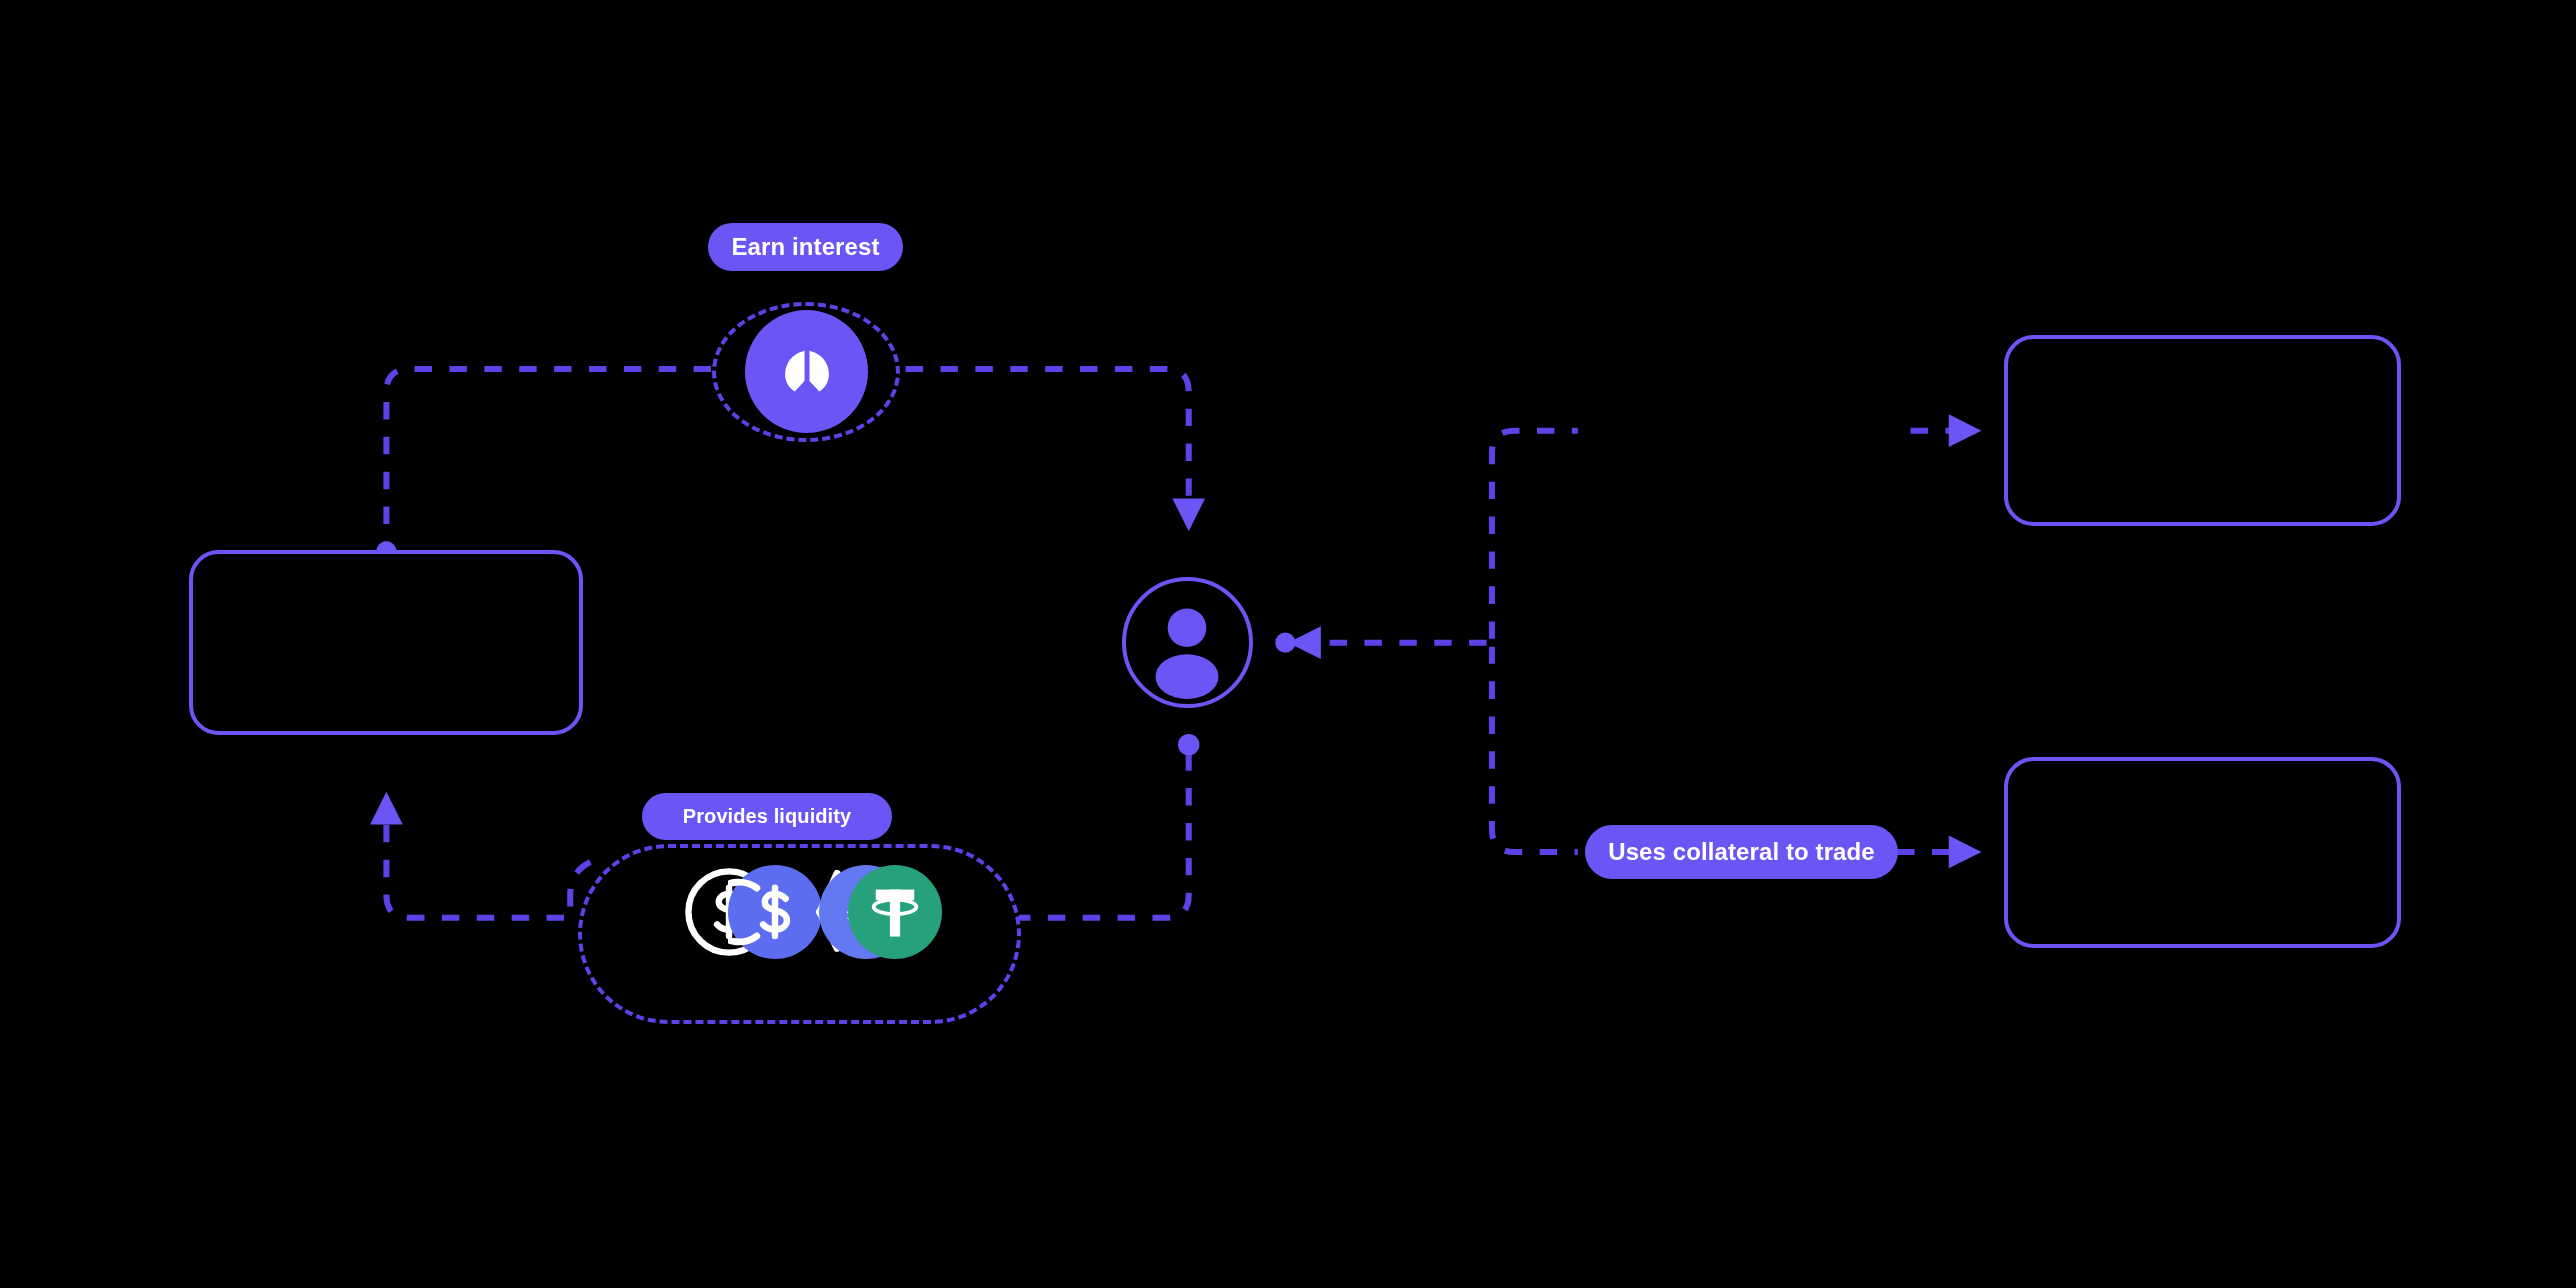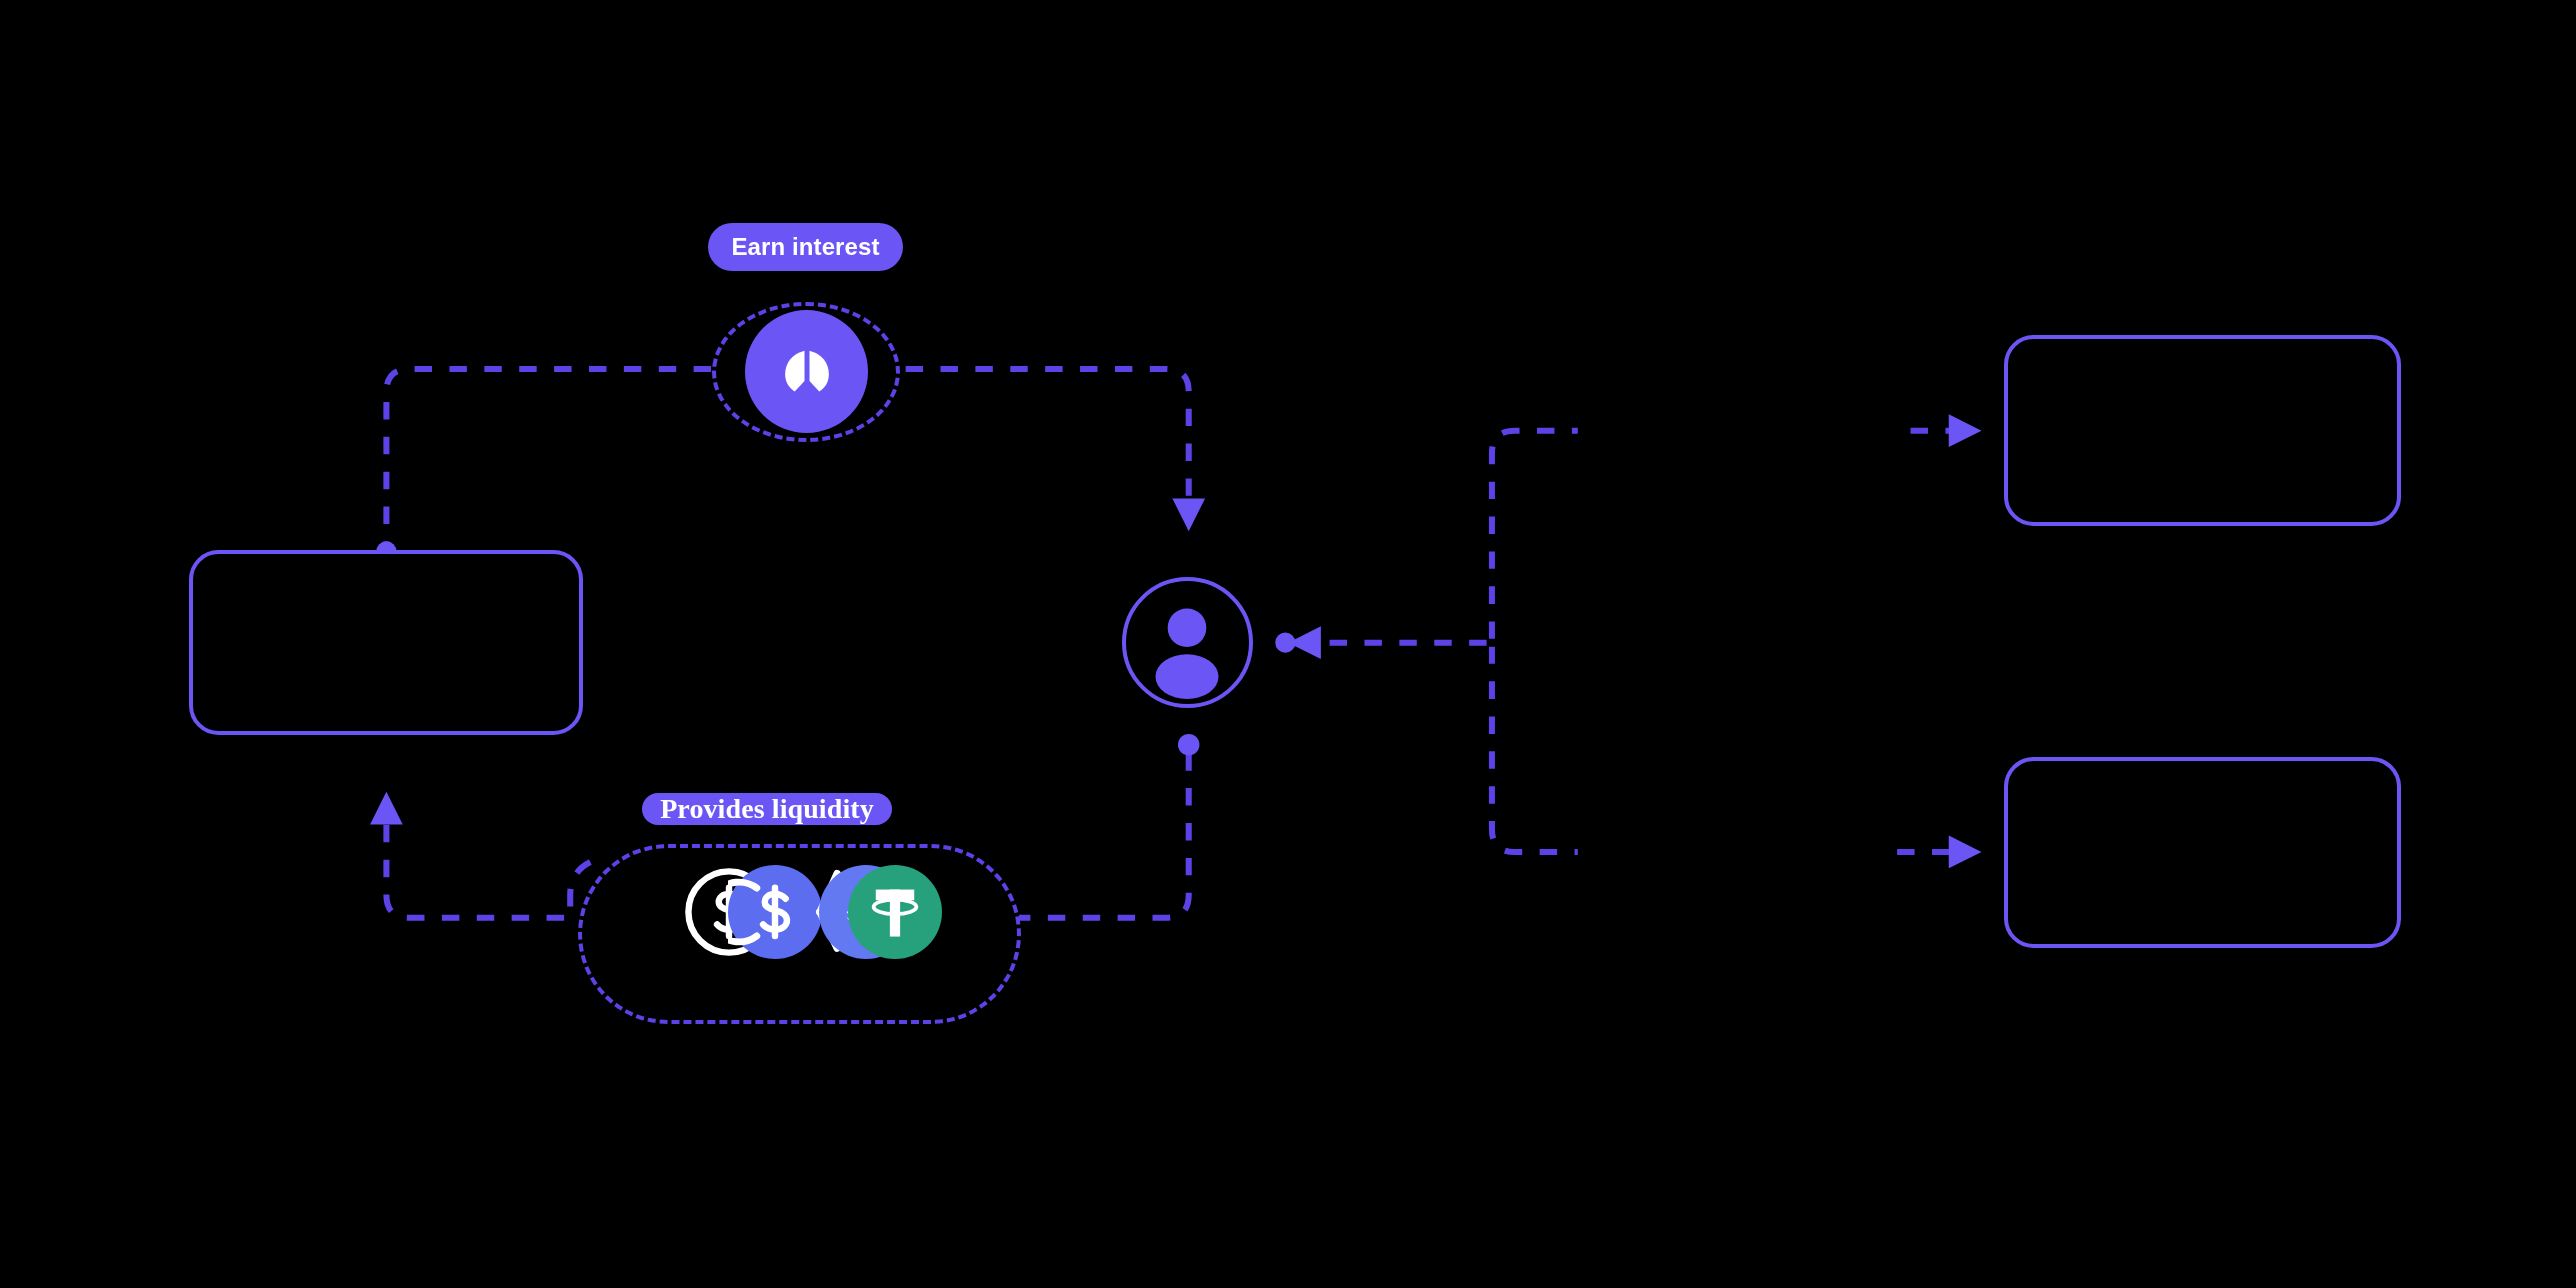--- a/index.html
+++ b/index.html
@@ -198,32 +198,35 @@
 
     <span class="token" style="left:166px; width:94px; height:94px; background:#26A17B;">
       <svg width="94" height="94" viewBox="0 0 44 44">
         <rect x="13" y="11.5" width="18" height="5" fill="#FFFFFF"></rect>
         <rect x="19.6" y="11.5" width="4.8" height="22" fill="#FFFFFF"></rect>
         <ellipse cx="22" cy="19.6" rx="10" ry="3.4" fill="none" stroke="#FFFFFF" stroke-width="1.8"></ellipse>
       </svg>
     </span>
   </div>
 
-  <div class="pill" style="left:642px; top:793px; width:250px; height:32px; font-size:28px;font-family:Liberation Serif, serif;">
+  <div class="pill" style="left:642px; top:793px; width:250px; height:47px; font-size:20px;">
     <span>Provides liquidity</span>
   </div>
 
   <div class="avatar-node" style="left:1122px; top:577px; width:131px; height:131px;">
     <svg width="122" height="122" viewBox="0 0 60 60" style="display:block;">
       <circle cx="30" cy="23" r="9.5" fill="#6C55F5"></circle>
       <ellipse cx="30" cy="47" rx="15.5" ry="11" fill="#6C55F5"></ellipse>
     </svg>
   </div>
 
 
+  <div class="pill" style="left:1585px; top:825px; width:313px; height:54px; font-size:24px;">
+    <span>Uses collateral to trade</span>
+  </div>
 
   <div class="node box-node" style="left:2004px; top:335px; width:397px; height:191px;">
     <span></span>
   </div>
 
   <div class="node box-node" style="left:2004px; top:757px; width:397px; height:191px;">
     <span></span>
   </div>
 
 </div>

